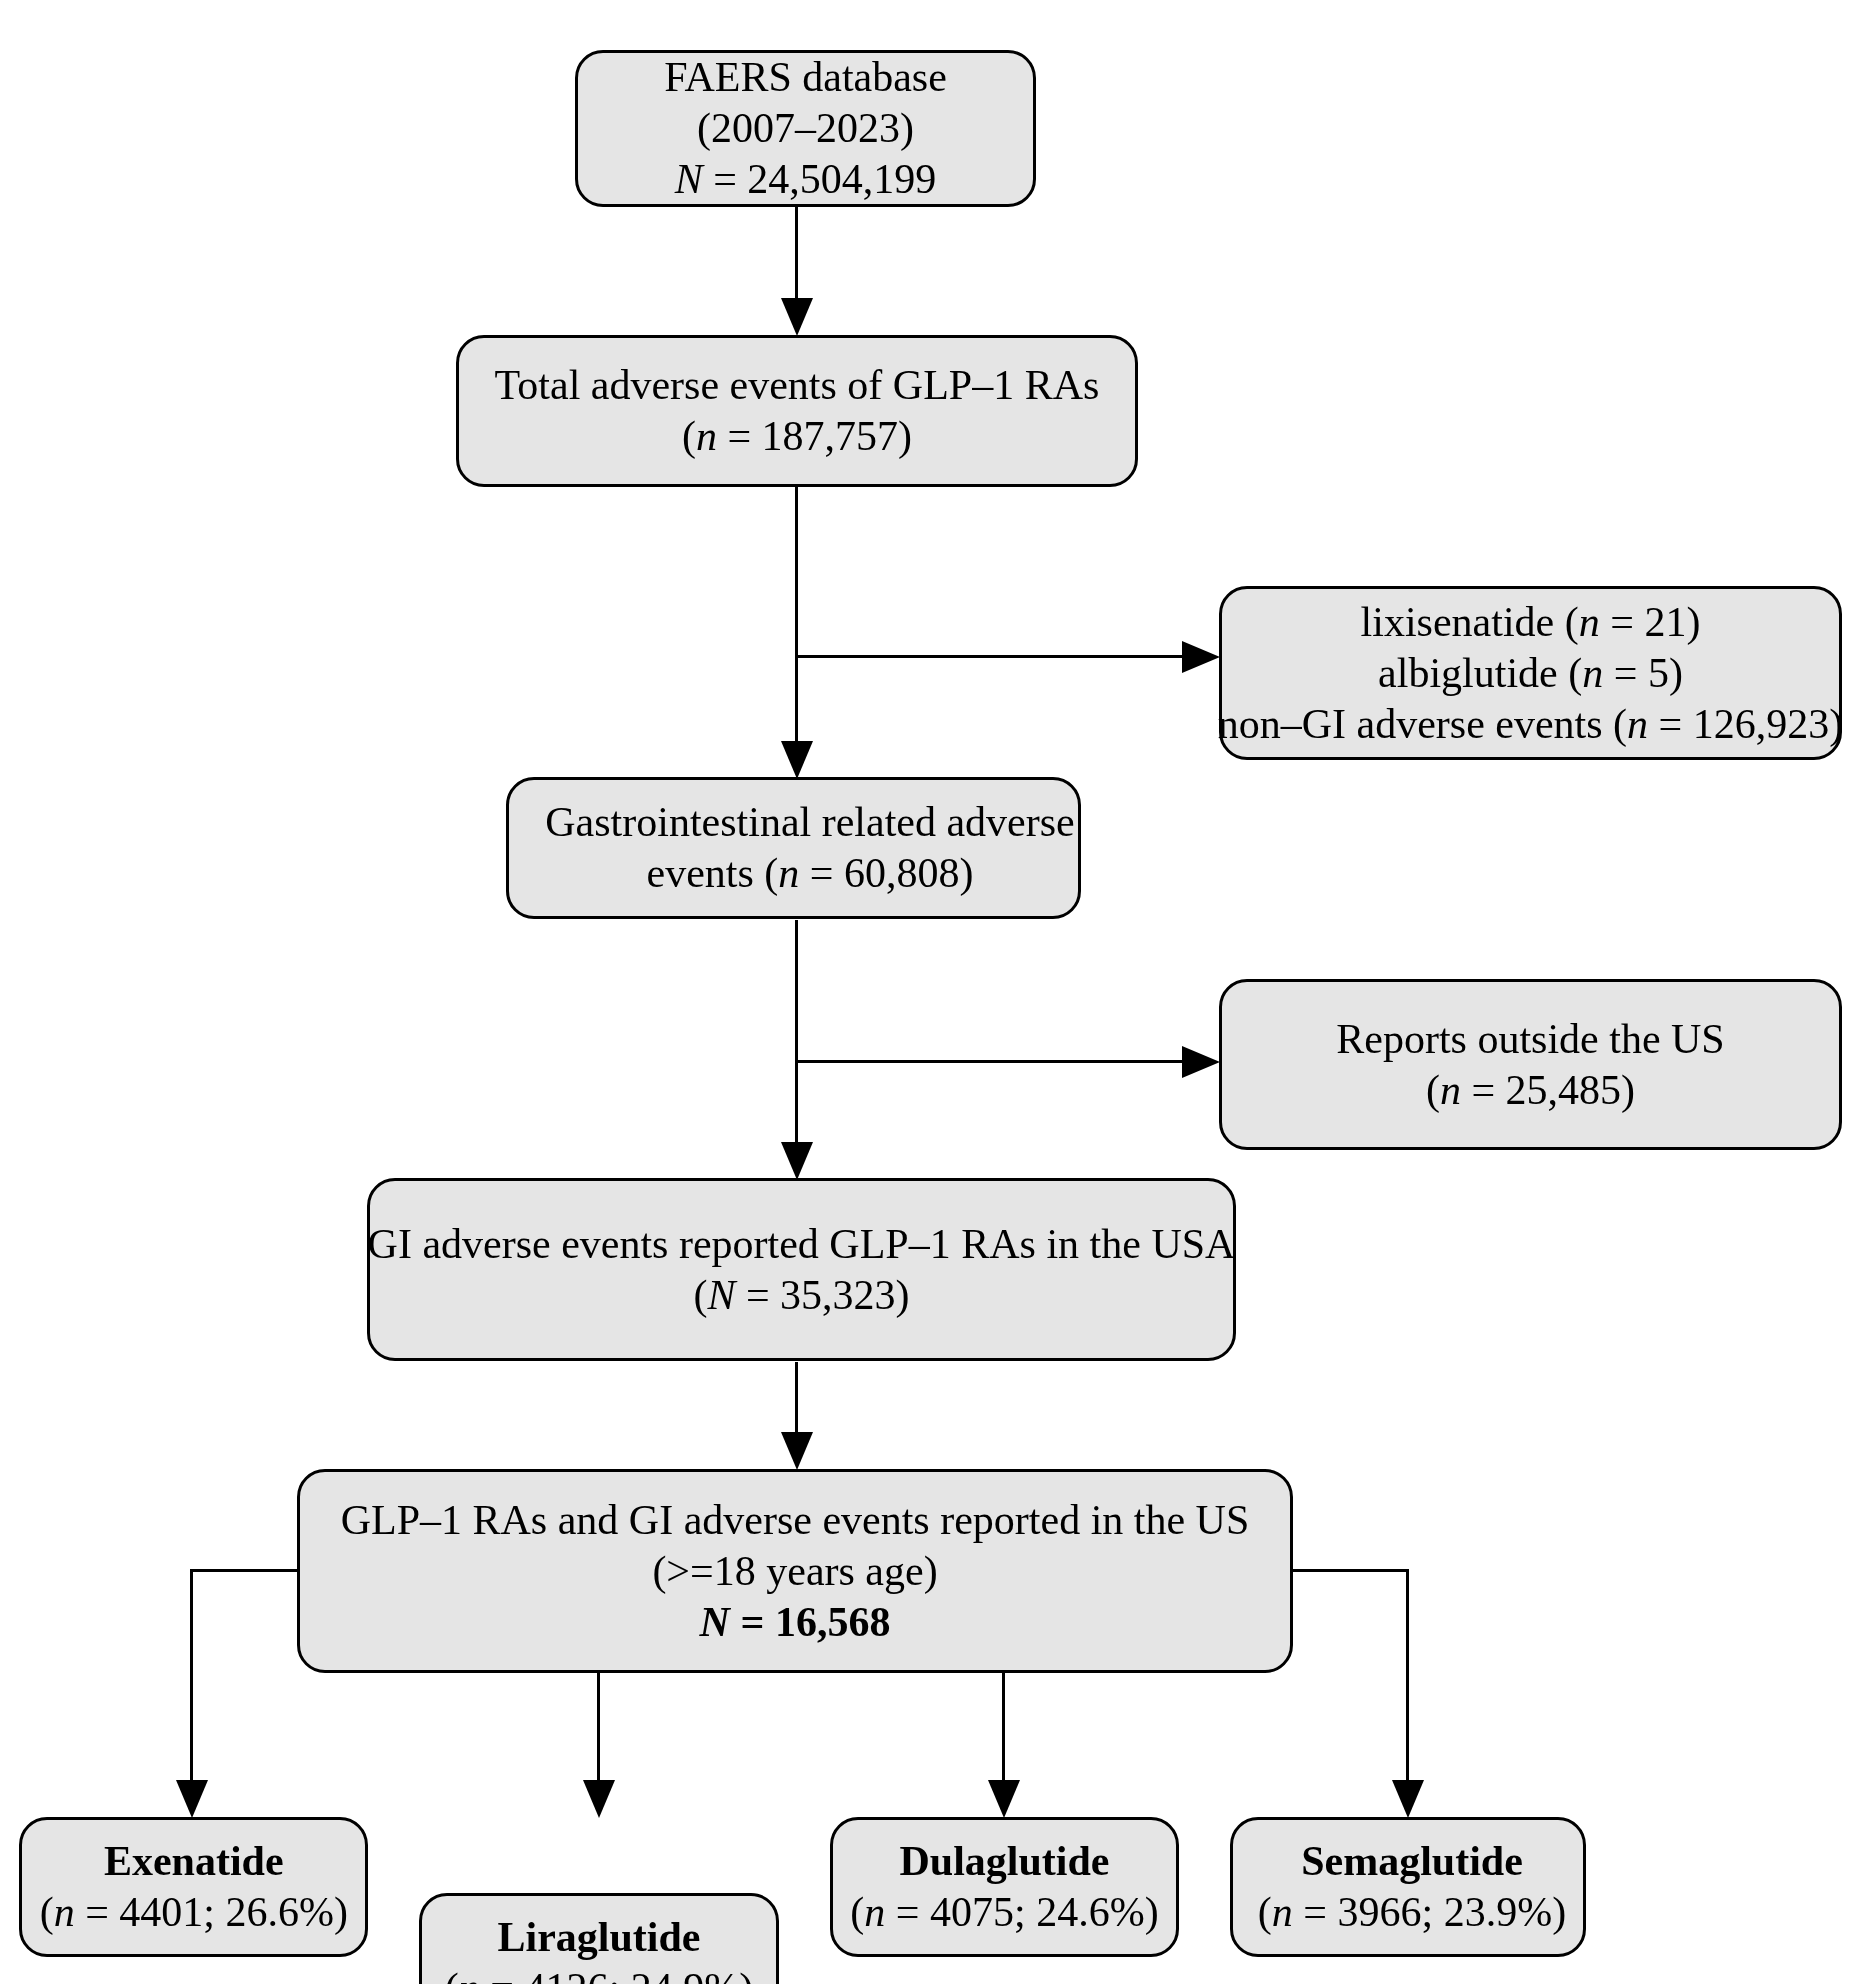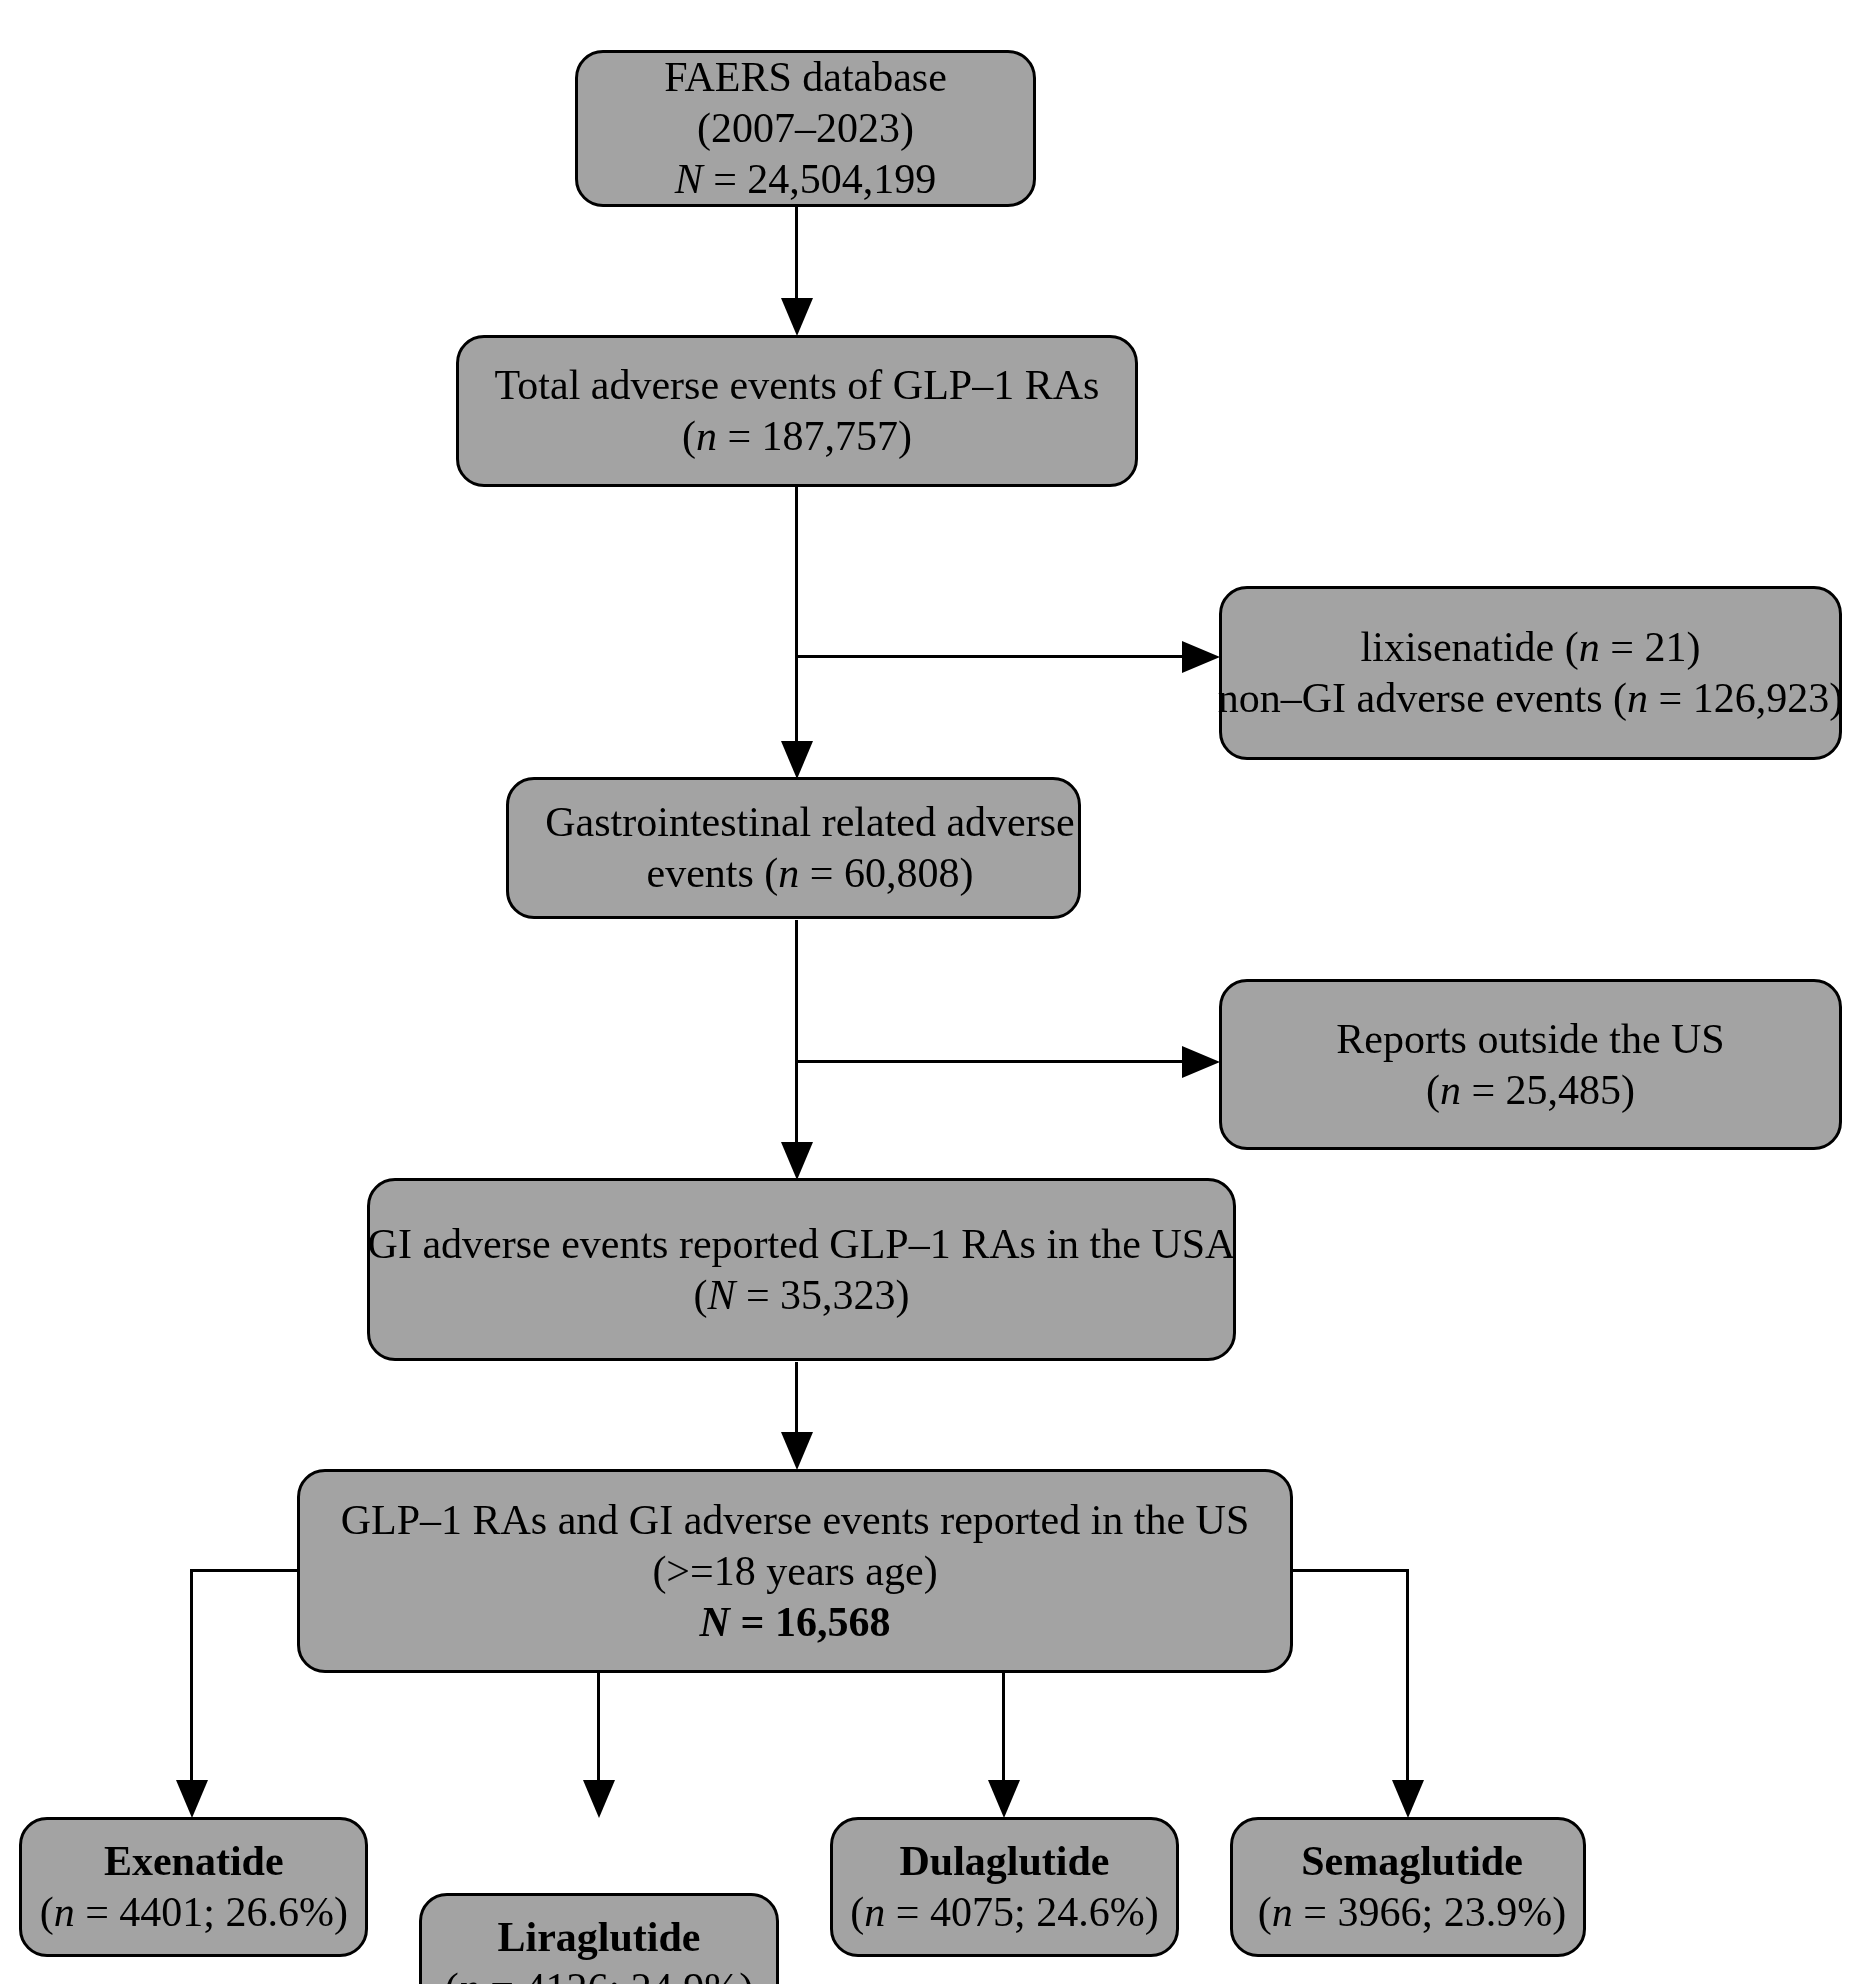--- a/index.html
+++ b/index.html
@@ -7,21 +7,21 @@
     position:relative;
     width:1858px;
     height:1985px;
     background:#ffffff;
     font-family:"Liberation Serif", serif;
     color:#000000;
     overflow:hidden;
   }
   .box{
     position:absolute;
-    background:#a3a3a3;
+    background:#e5e5e5;
     border:3.9px solid #000000;
     border-radius:28px;
     display:flex;
     flex-direction:column;
     justify-content:center;
     align-items:center;
     text-align:left;
     font-size:42px;
     box-sizing:border-box;
   }
@@ -65,20 +65,21 @@
       <div class="line"><span>FAERS database</span></div>
       <div class="line"><span>(2007–2023)</span></div>
       <div class="line"><span class="it">N</span><span> = 24,504,199</span></div>
     </div>
   <div class="box" id="box-total">
       <div class="line"><span>Total adverse events of GLP–1 RAs</span></div>
       <div class="line"><span>(</span><span class="it">n</span><span> = 187,757)</span></div>
     </div>
   <div class="box" id="box-excluded">
       <div class="line"><span>lixisenatide (</span><span class="it">n</span><span> = 21)</span></div>
+      <div class="line"><span>albiglutide (</span><span class="it">n</span><span> = 5)</span></div>
       <div class="line"><span>non–GI adverse events (</span><span class="it">n</span><span> = 126,923)</span></div>
     </div>
   <div class="box" id="box-gi">
       <div class="line"><span>Gastrointestinal related adverse</span></div>
       <div class="line"><span>events (</span><span class="it">n</span><span> = 60,808)</span></div>
     </div>
   <div class="box" id="box-outside">
       <div class="line"><span>Reports outside the US</span></div>
       <div class="line"><span>(</span><span class="it">n</span><span> = 25,485)</span></div>
     </div>

